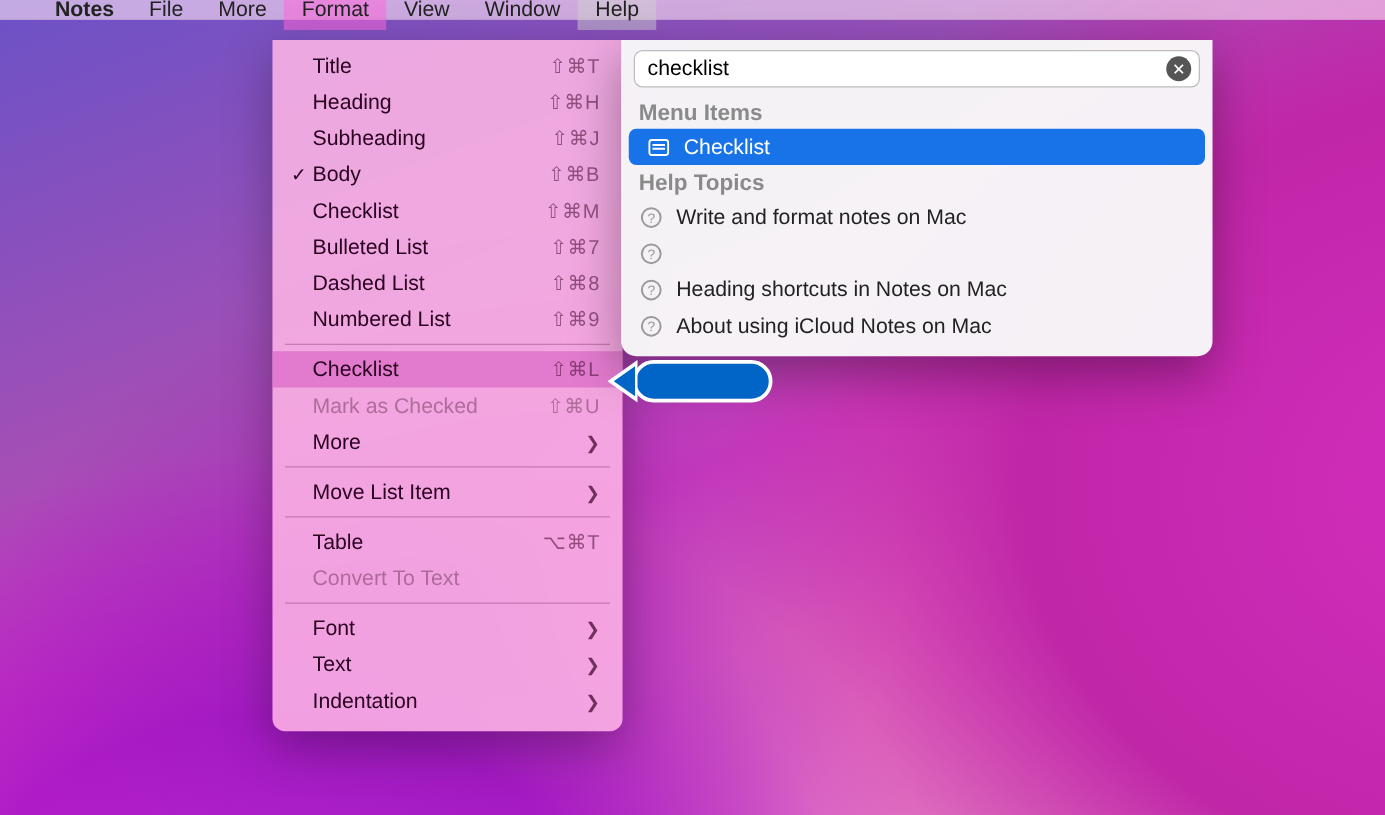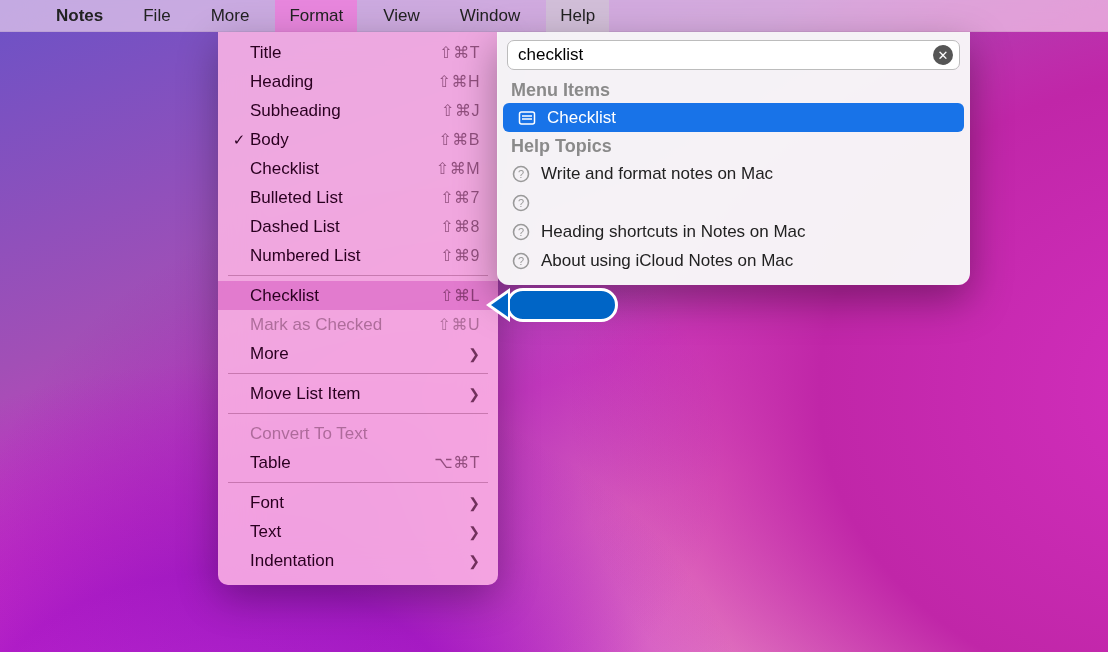--- a/index.html
+++ b/index.html
@@ -15,23 +15,23 @@
       linear-gradient(160deg, #6b52c6 0%, #a24fb6 35%, #cf3fbd 55%, #e66abf 70%, #ea97c9 100%);
   }
   .wallpaper::after{
     content:""; position:absolute; left:-100px; bottom:-200px; width:900px; height:700px;
     background: radial-gradient(ellipse at center, rgba(130,20,180,.5) 0%, rgba(130,20,180,0) 60%);
     transform: rotate(-20deg);
   }
 
   
   .menubar {
-    position: relative; height: 32px; display:flex; align-items:center;
+    position: relative; height: 16px; display:flex; align-items:center;
     background: rgba(255,230,245,0.6); backdrop-filter: blur(20px);
-    padding: 0 10px; gap: 12px; font-size: 17px; color:#222;
+    padding: 0 10px; gap: 0; font-size: 17px; color:#222;
     border-bottom: 1px solid rgba(0,0,0,.05);
     z-index: 10;
   }
   .apple { font-size:18px; padding:0 10px; }
   .menu-item { padding: 0 14px; line-height: 32px; height:32px; }
   .menu-item.app { font-weight: 700; }
   .menu-item.open { background: rgba(255,106,219,.55); }
   .menu-item.open2 { background: rgba(210,210,210,.5); }
 
   
@@ -185,28 +185,28 @@
       <span class="dd-label">More</span>
       <span class="dd-chevron">❯</span>
     </div>
     <div class="dd-sep"></div>
     <div class="dd-row">
       <span class="dd-check"></span>
       <span class="dd-label">Move List Item</span>
       <span class="dd-chevron">❯</span>
     </div>
     <div class="dd-sep"></div>
-    <div class="dd-row disabled">
-      <span class="dd-check"></span>
-      <span class="dd-label">Convert To Text</span>
-    </div>
     <div class="dd-row">
       <span class="dd-check"></span>
       <span class="dd-label">Table</span>
       <span class="dd-short">⌥⌘T</span>
+    </div>
+    <div class="dd-row disabled">
+      <span class="dd-check"></span>
+      <span class="dd-label">Convert To Text</span>
     </div>
     <div class="dd-sep"></div>
     <div class="dd-row">
       <span class="dd-check"></span>
       <span class="dd-label">Font</span>
       <span class="dd-chevron">❯</span>
     </div>
     <div class="dd-row">
       <span class="dd-check"></span>
       <span class="dd-label">Text</span>

